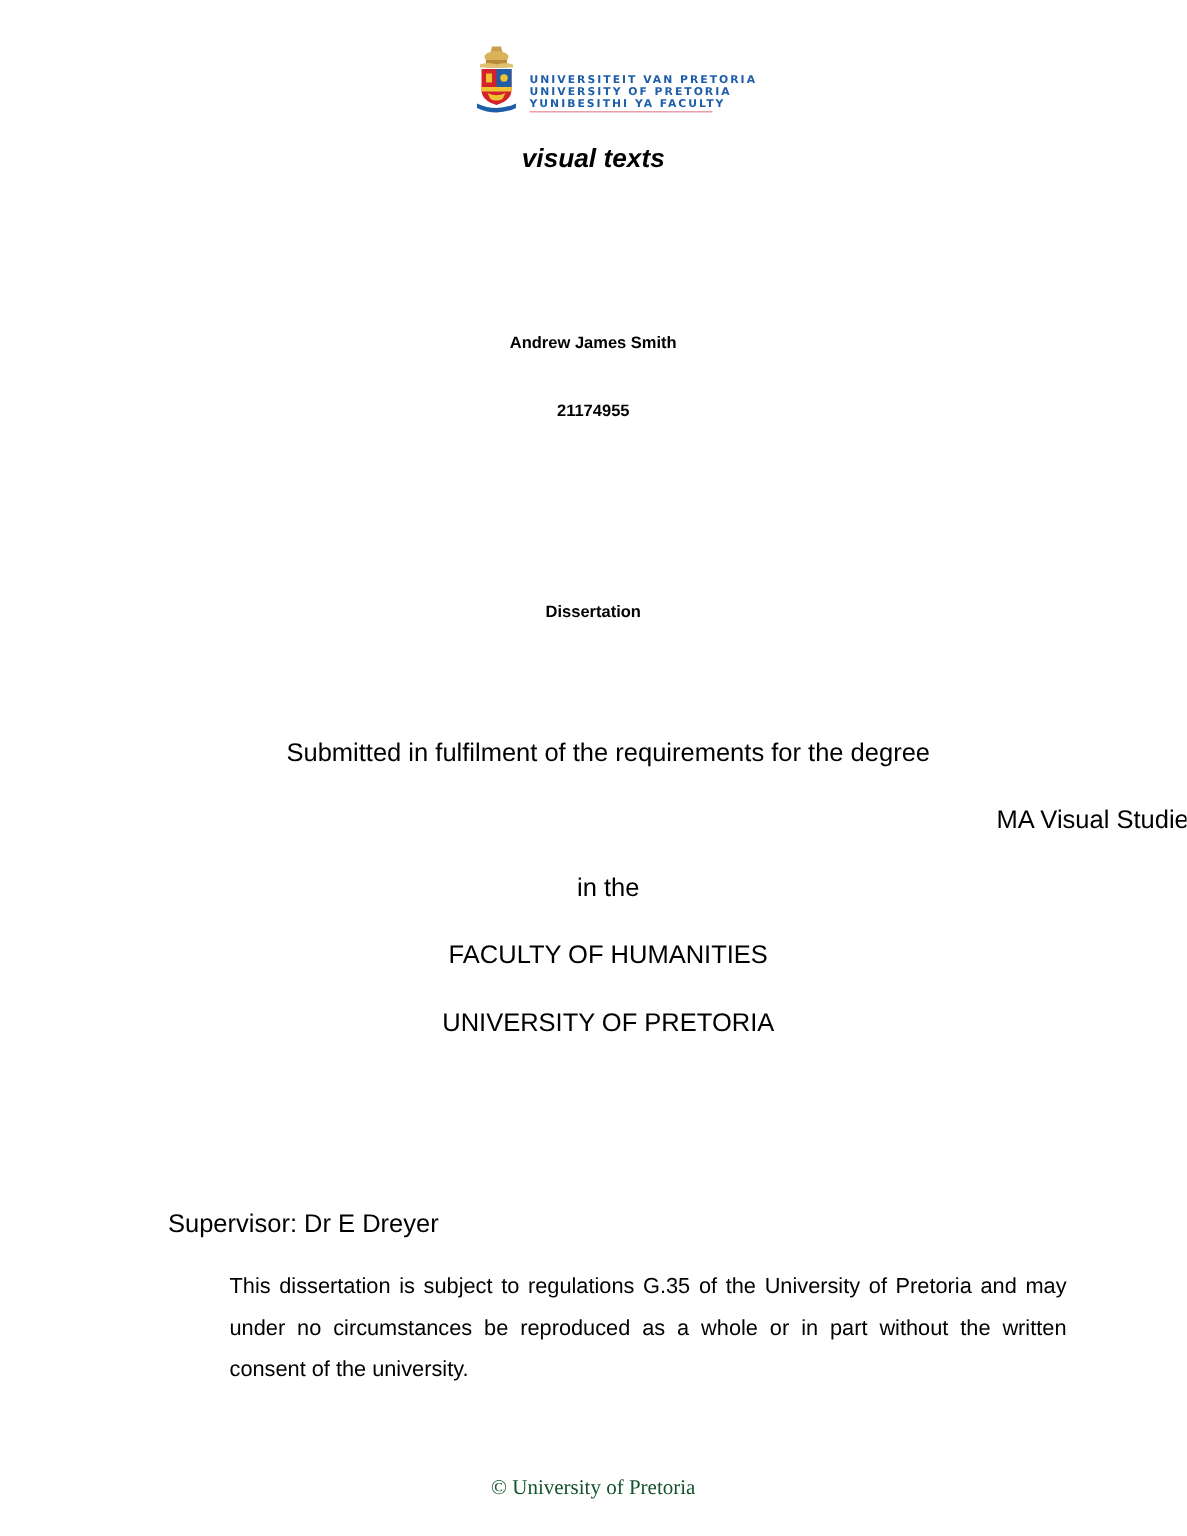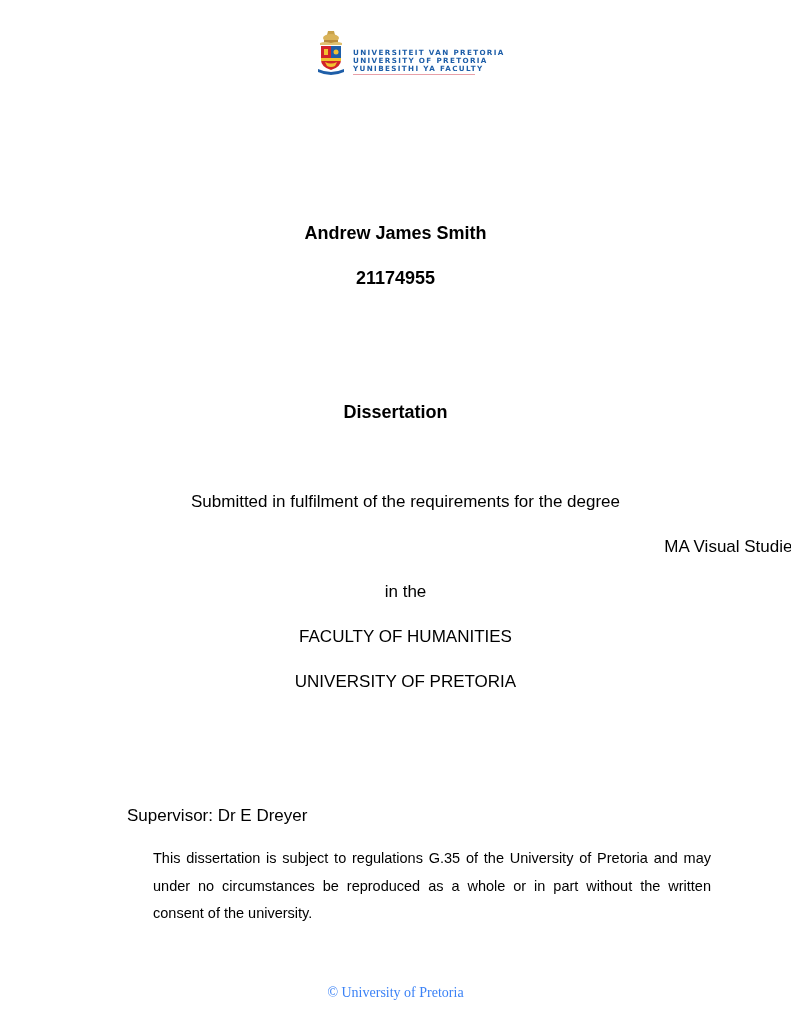--- a/index.html
+++ b/index.html
@@ -7,24 +7,24 @@
            font-family: "Liberation Sans", sans-serif; color: #000; }
     .abs { position: absolute; }
     .center { left: 0; width: 791px; text-align: center; }
     .logo { left: 315px; top: 29px; width: 165px; height: 48px; }
     .crest { position: absolute; left: 0; top: 0; width: 32px; height: 48px; }
     .logo-text { position: absolute; left: 38px; top: 20px; font-family: "DejaVu Sans", sans-serif;
                  font-weight: bold; font-size: 7.2px; letter-spacing: 1.35px; color: #1e5ea8;
                  line-height: 8.2px; white-space: nowrap; }
     .logo-underline { position: absolute; left: 38px; top: 45px; width: 122px; height: 1px; background: #e8a0a8; }
     .title { font-size: 17.5px; font-weight: bold; font-style: italic; line-height: 30px; }
-    .bold14 { font-size: 18px; font-weight: bold; }
+    .bold14 { font-size: 11px; font-weight: bold; }
     .reg14 { font-size: 17px; padding-left: 10px; }
     .para { left: 117px; width: 558px; font-size: 14.5px; line-height: 27.5px; text-align: justify; }
-    .footer { font-family: "Liberation Serif", serif; font-size: 14px; color: #3b82f6; }
+    .footer { font-family: "Liberation Serif", serif; font-size: 14px; color: #14532d; }
   </style>
 </head>
 <body>
 
 <div class="abs logo">
   <svg class="crest" viewBox="0 0 32 48">
 
     <path d="M13 2 L19 2 L20 6 L12 6 Z" fill="#c8a24a"></path>
     <ellipse cx="16" cy="9" rx="8" ry="4" fill="#d9b35a"></ellipse>
     <rect x="9" y="11" width="14" height="5" fill="#b88a3a"></rect>
@@ -41,30 +41,31 @@
   </svg>
   <div class="logo-text">
     <div>UNIVERSITEIT VAN PRETORIA</div>
     <div>UNIVERSITY OF PRETORIA</div>
     <div>YUNIBESITHI YA FACULTY</div>
   </div>
   <div class="logo-underline"></div>
 </div>
 
 <div class="abs center title" style="top:89px;">
+  <div style="margin-top:1px;">visual texts</div>
 </div>
 
 <div class="abs center bold14" style="top:223px;">Andrew James Smith</div>
 <div class="abs center bold14" style="top:268px;">21174955</div>
 
 <div class="abs center bold14" style="top:402px;">Dissertation</div>
 
 <div class="abs center reg14" style="top:492px;">Submitted in fulfilment of the requirements for the degree</div>
 <div class="abs center reg14" style="top:537px;text-align:right;">MA Visual Studies</div>
 <div class="abs center reg14" style="top:582px;">in the</div>
 <div class="abs center reg14" style="top:627px;">FACULTY OF HUMANITIES</div>
 <div class="abs center reg14" style="top:672px;">UNIVERSITY OF PRETORIA</div>
 
-<div class="abs reg14" style="left:117px; top:806px;">Supervisor: Dr E Dreyer</div>
+<div class="abs reg14" style="left:102px; top:806px;">Supervisor: Dr E Dreyer</div>
 
 <div class="abs para" style="top:845px;margin-left:36px;">This dissertation is subject to regulations G.35 of the University of Pretoria and may under no circumstances be reproduced as a whole or in part without the written consent of the university.</div>
 
 <div class="abs center footer" style="top:985px;">© University of Pretoria</div>
 
 </body></html>

